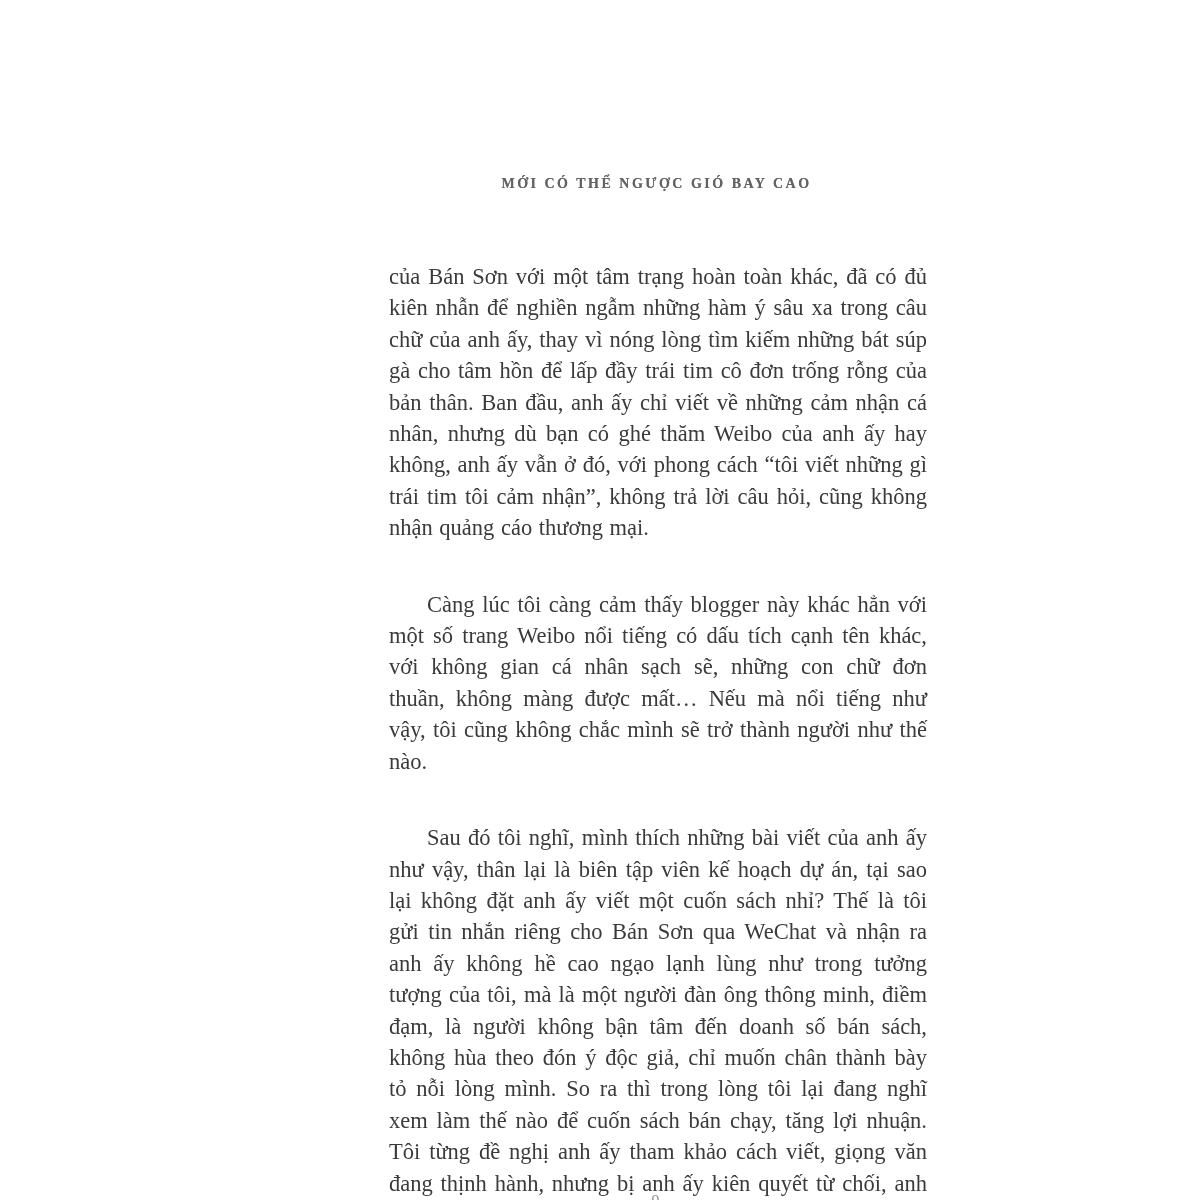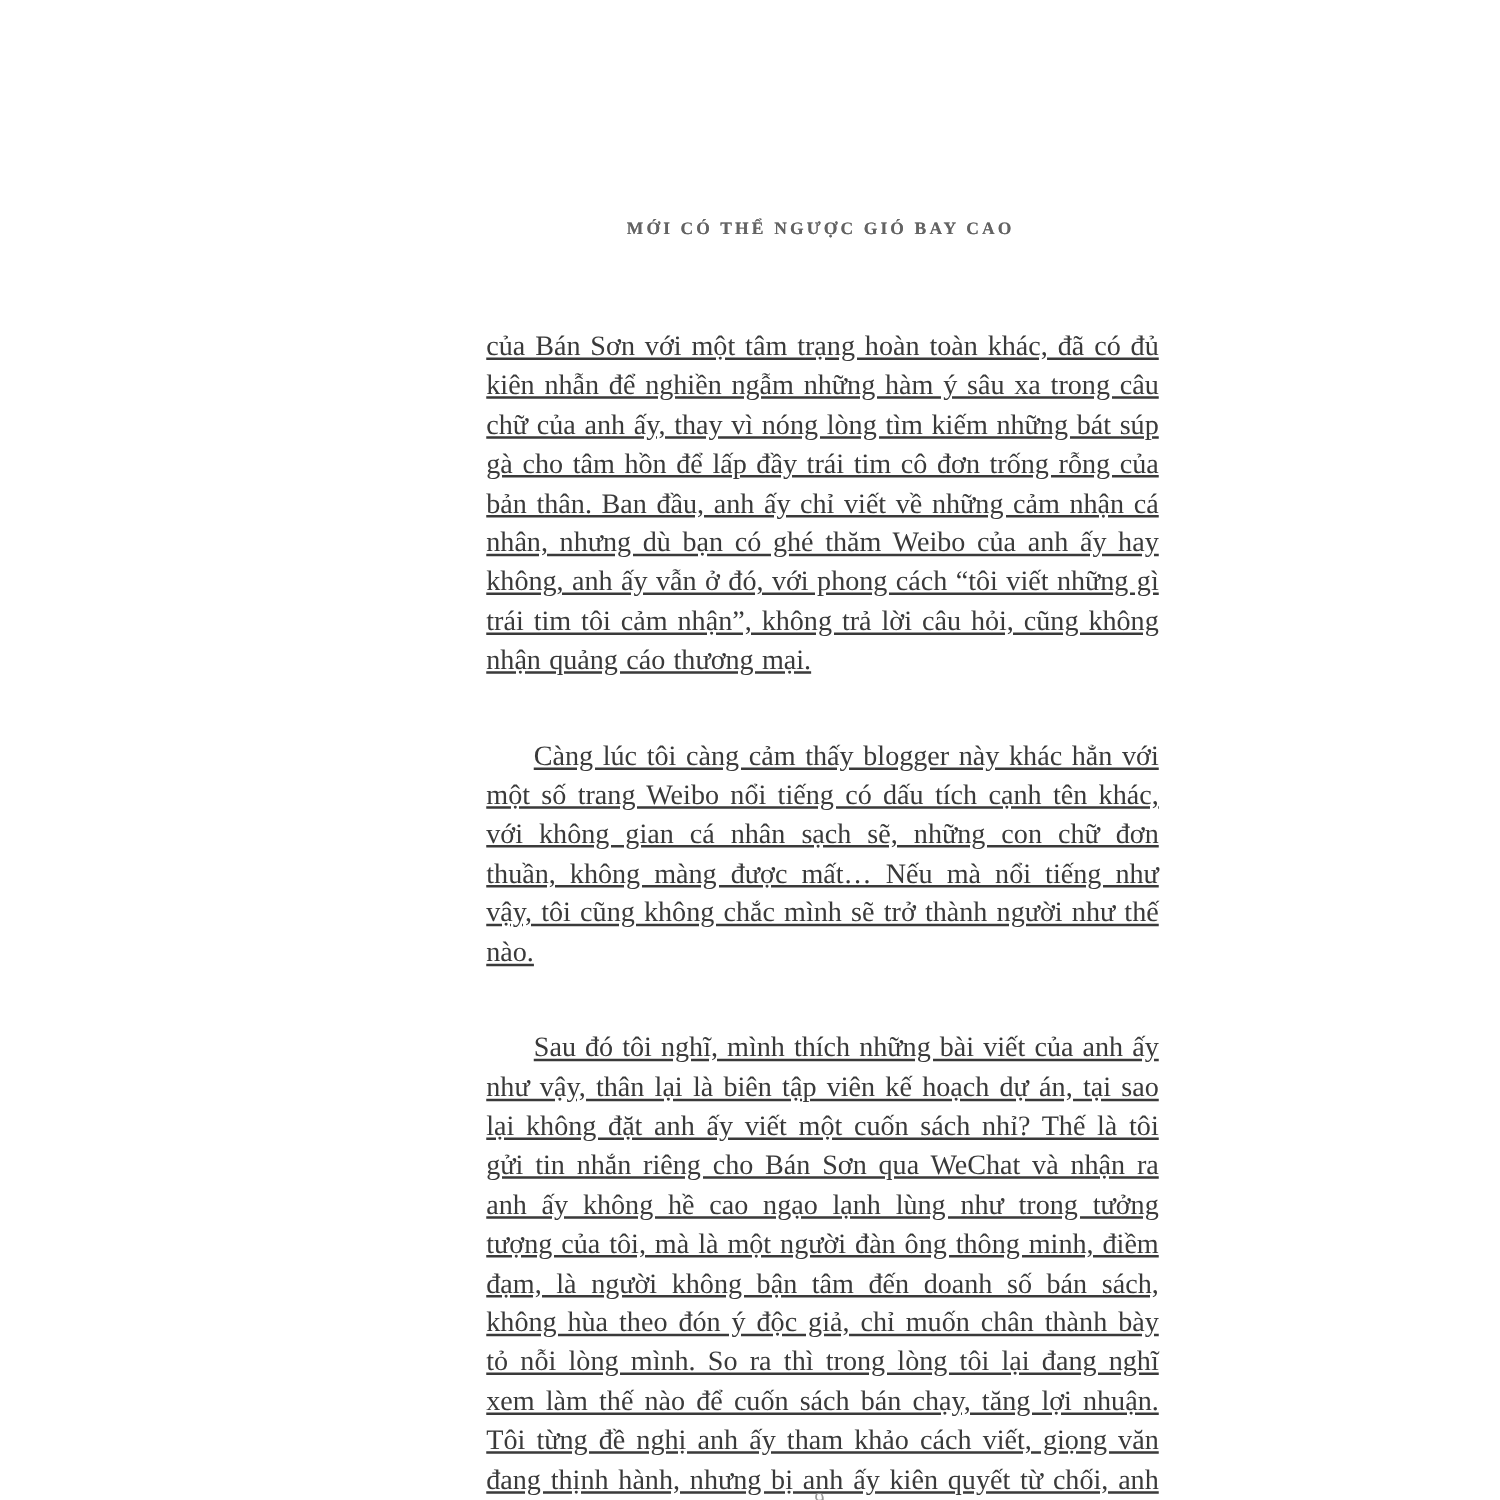--- a/index.html
+++ b/index.html
@@ -38,21 +38,20 @@
   }
   .para {
     font-size: 22.5px;
     line-height: 31.4px;
     color: #3a3a3a;
     text-align: justify;
     text-justify: inter-word;
     text-indent: 38px;
     margin-bottom: 13px;
     word-spacing: 1px;
-    text-decoration: underline;
   }
   .para.continuation {
     text-indent: 0;
   }
   .page-number {
     position: absolute;
     top: 1112px;
     left: 0;
     width: 1185px;
     text-align: center;

